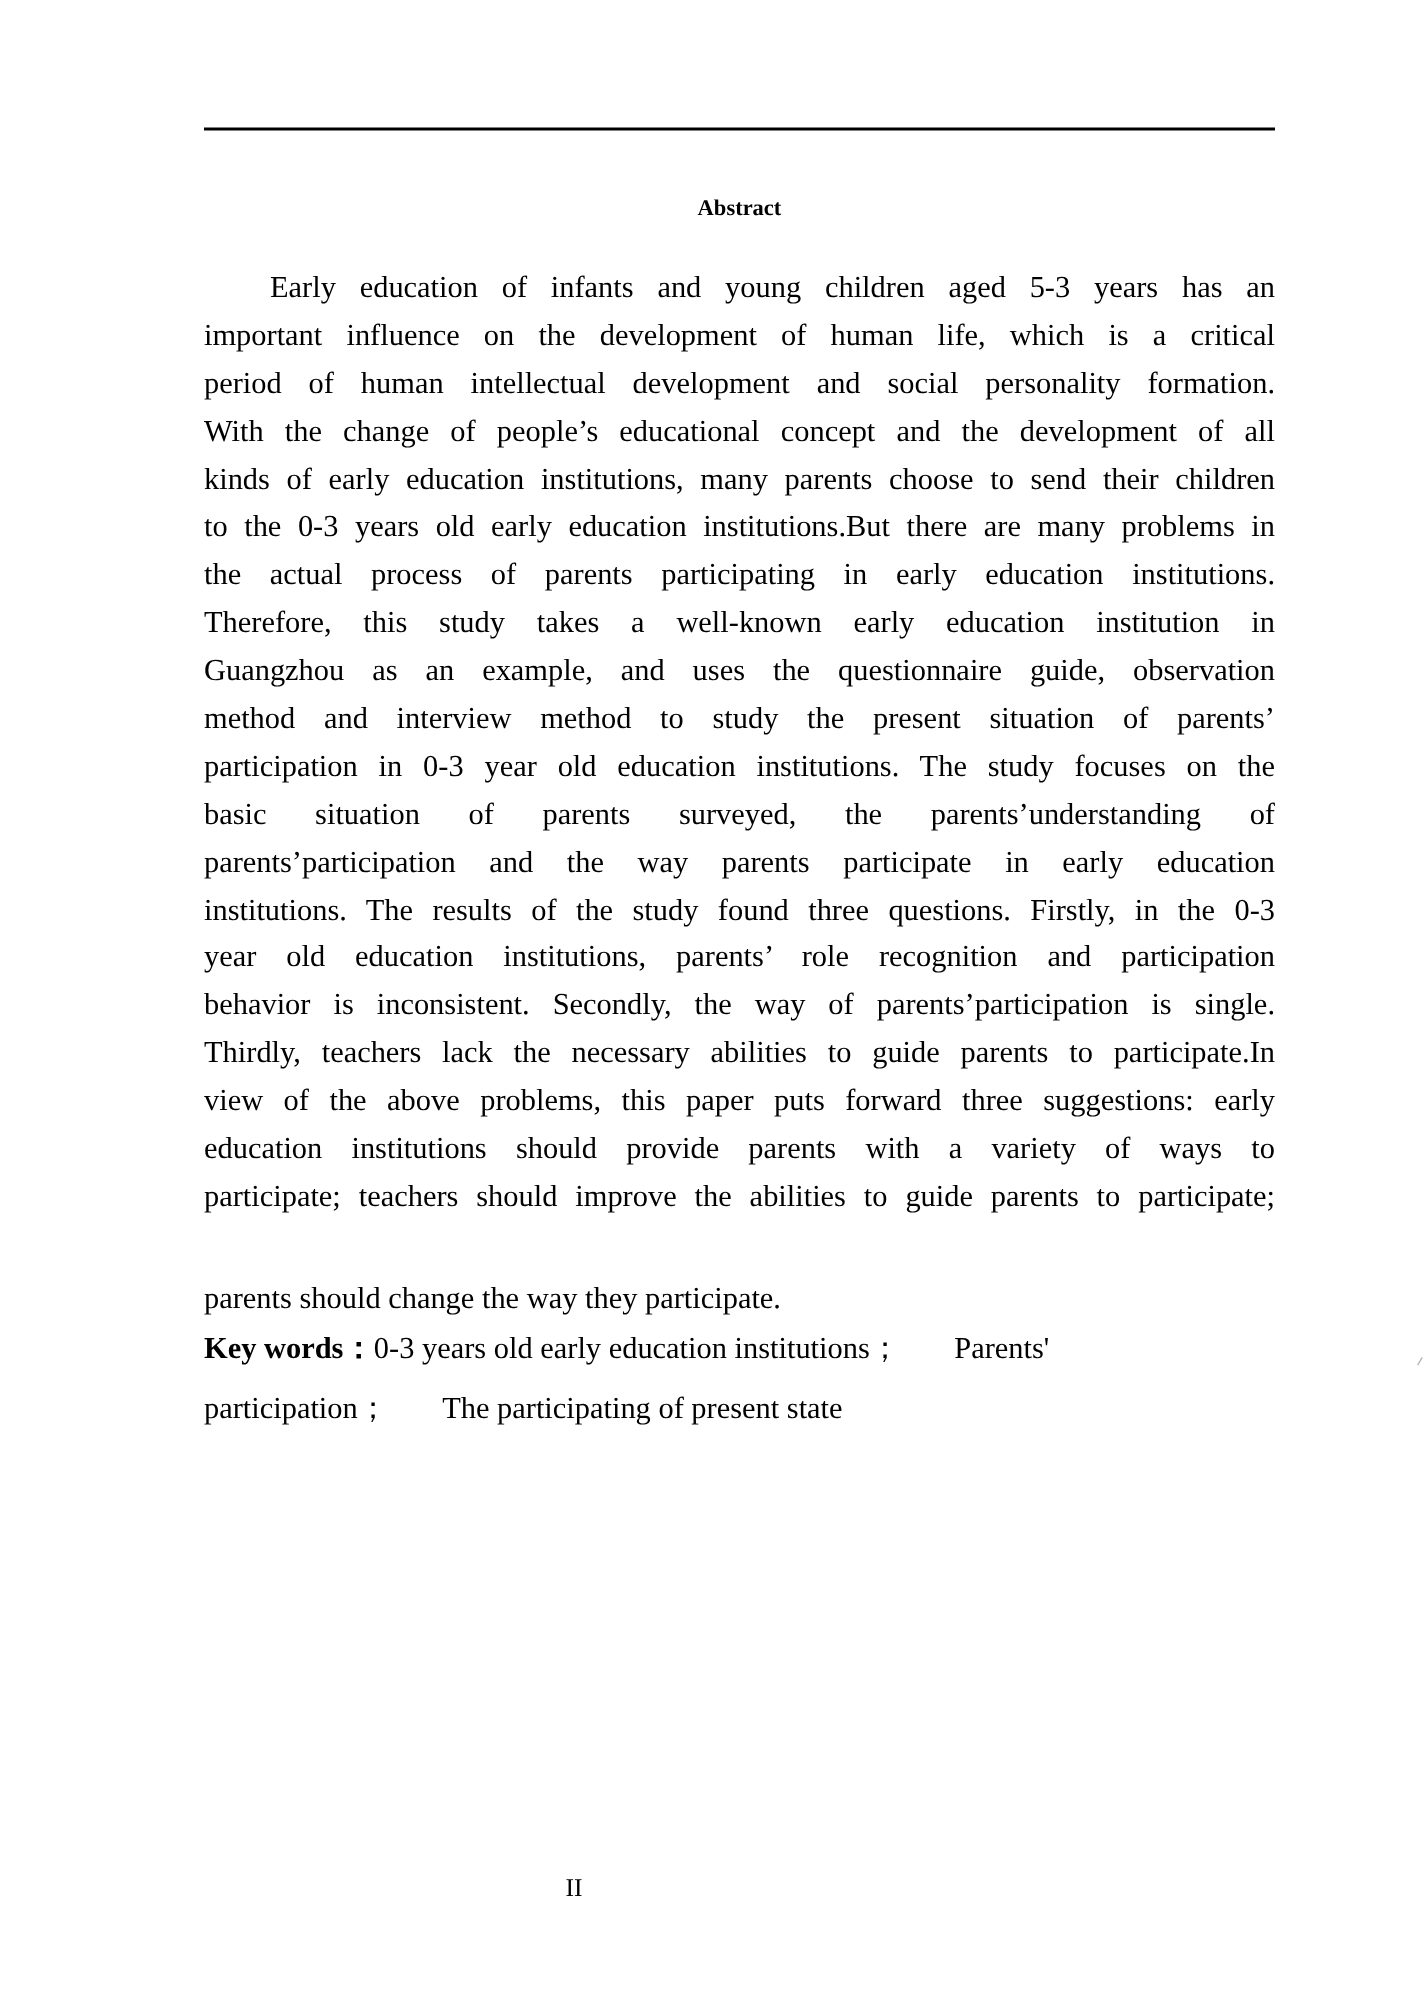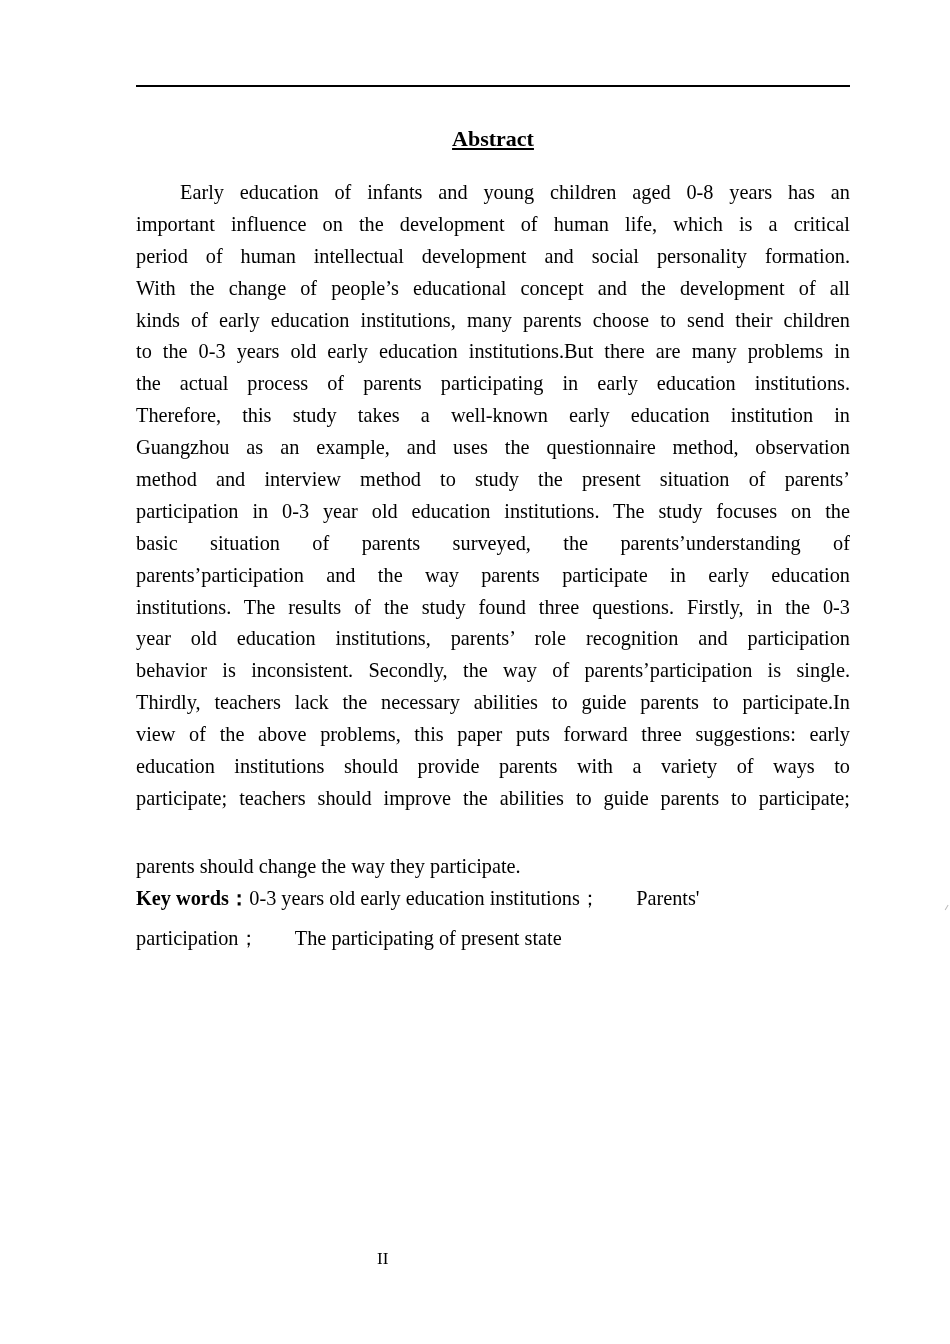--- a/index.html
+++ b/index.html
@@ -1,21 +1,21 @@
 <!DOCTYPE html>
 <html><head>
   <meta charset="utf-8">
   <style>
     html, body { margin: 0; padding: 0; background: #ffffff; }
     body { width: 950px; height: 1344px; position: relative; overflow: hidden;
            font-family: "Liberation Serif", serif; color: #000; }
     .rule { position: absolute; left: 136px; top: 85px; width: 714px; height: 0;
             border-top: 2px solid #000; }
     .title { position: absolute; left: 136px; width: 714px; top: 124px; text-align: center;
-             font-weight: bold; font-size: 22px; line-height: 30px; margin: 0; text-decoration: underline; }
+             font-weight: bold; font-size: 15px; line-height: 30px; margin: 0; }
     .abstract { position: absolute; left: 136px; top: 177px; width: 714px; margin: 0; }
     .line { display: block; font-size: 20.3px; line-height: 31.9px; height: 31.9px;
             text-align: justify; text-align-last: justify; white-space: nowrap; overflow: visible; }
     .line.first { text-indent: 44px; }
     .line.last { text-align-last: left; margin-top: 36px; }
     .kw { position: absolute; left: 136px; width: 714px; font-size: 20.3px; margin: 0; }
     .kw1 { top: 884px; }
     .kw2 { top: 924px; }
     .kw-label { font-weight: bold; font-family: Liberation Serif, serif; }
     .gap { display: inline-block; width: 36px; }
@@ -24,29 +24,29 @@
             border-left: 1px solid #bbb; transform: rotate(30deg); }
   </style>
 </head>
 <body>
 
 <div class="rule"></div>
 
 <h2 class="title">Abstract</h2>
 
 <div class="abstract" id="abstract-body">
-    <span class="line first">Early education of infants and young children aged 0-8 years has an</span>
+    <span class="line first">Early education of infants and young children aged 5-3 years has an</span>
     <span class="line">important influence on the development of human life, which is a critical</span>
     <span class="line">period of human intellectual development and social personality formation.</span>
     <span class="line">With the change of people’s educational concept and the development of all</span>
     <span class="line">kinds of early education institutions, many parents choose to send their children</span>
     <span class="line">to the 0-3 years old early education institutions.But there are many problems in</span>
     <span class="line">the actual process of parents participating in early education institutions.</span>
     <span class="line">Therefore, this study takes a well-known early education institution in</span>
-    <span class="line">Guangzhou as an example, and uses the questionnaire method, observation</span>
+    <span class="line">Guangzhou as an example, and uses the questionnaire guide, observation</span>
     <span class="line">method and interview method to study the present situation of parents’</span>
     <span class="line">participation in 0-3 year old education institutions. The study focuses on the</span>
     <span class="line">basic situation of parents surveyed, the parents’understanding of</span>
     <span class="line">parents’participation and the way parents participate in early education</span>
     <span class="line">institutions. The results of the study found three questions. Firstly, in the 0-3</span>
     <span class="line">year old education institutions, parents’ role recognition and participation</span>
     <span class="line">behavior is inconsistent. Secondly, the way of parents’participation is single.</span>
     <span class="line">Thirdly, teachers lack the necessary abilities to guide parents to participate.In</span>
     <span class="line">view of the above problems, this paper puts forward three suggestions: early</span>
     <span class="line">education institutions should provide parents with a variety of ways to</span>

